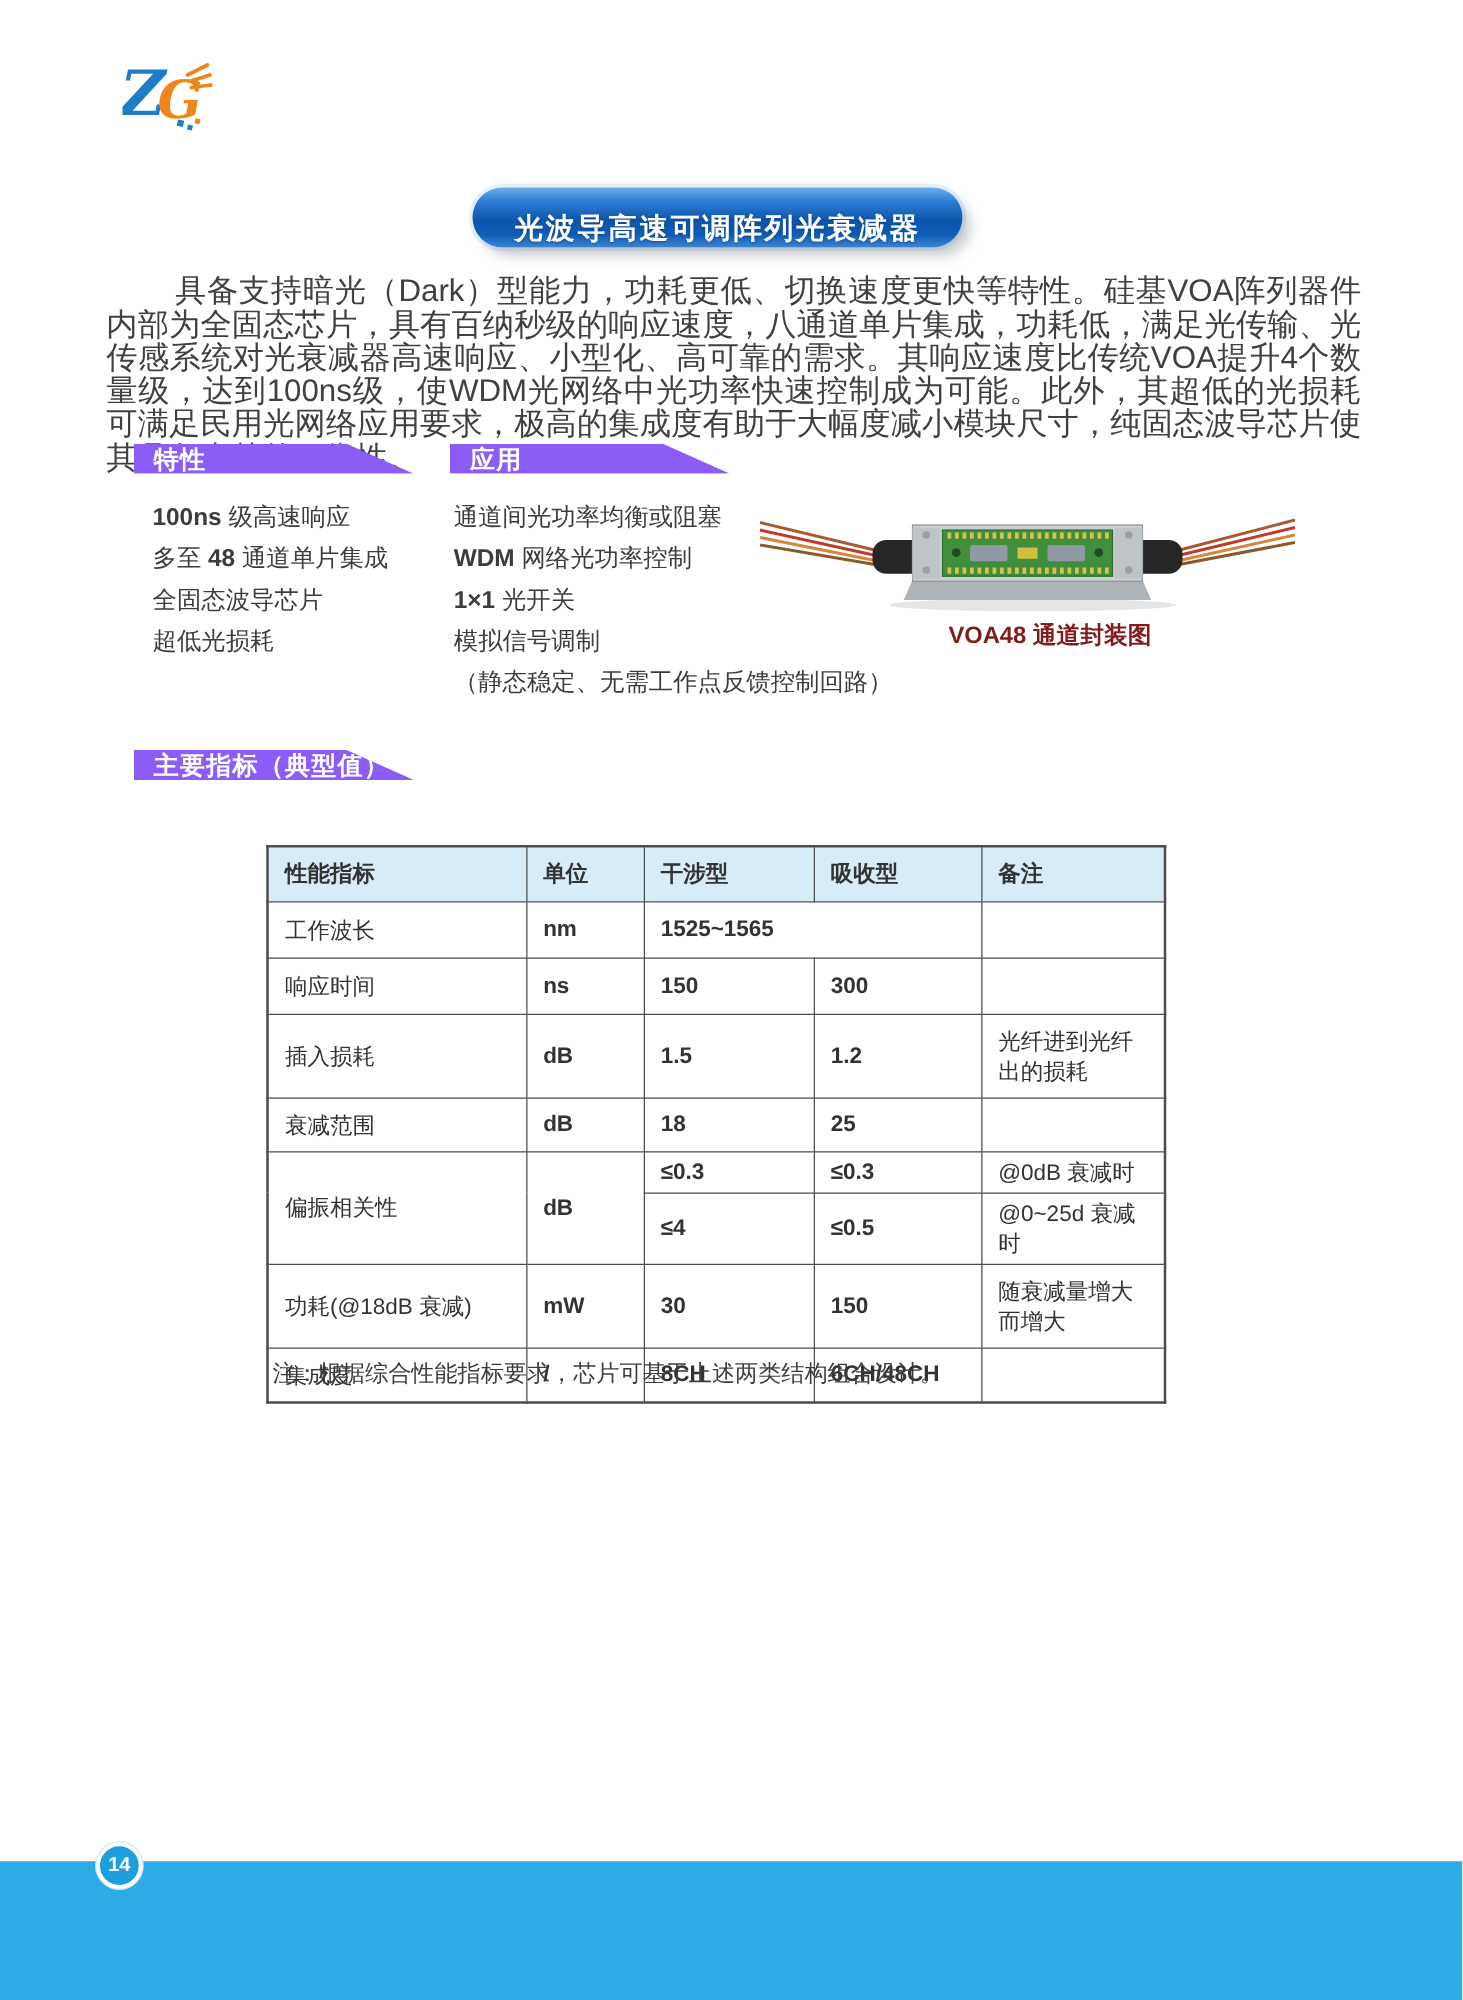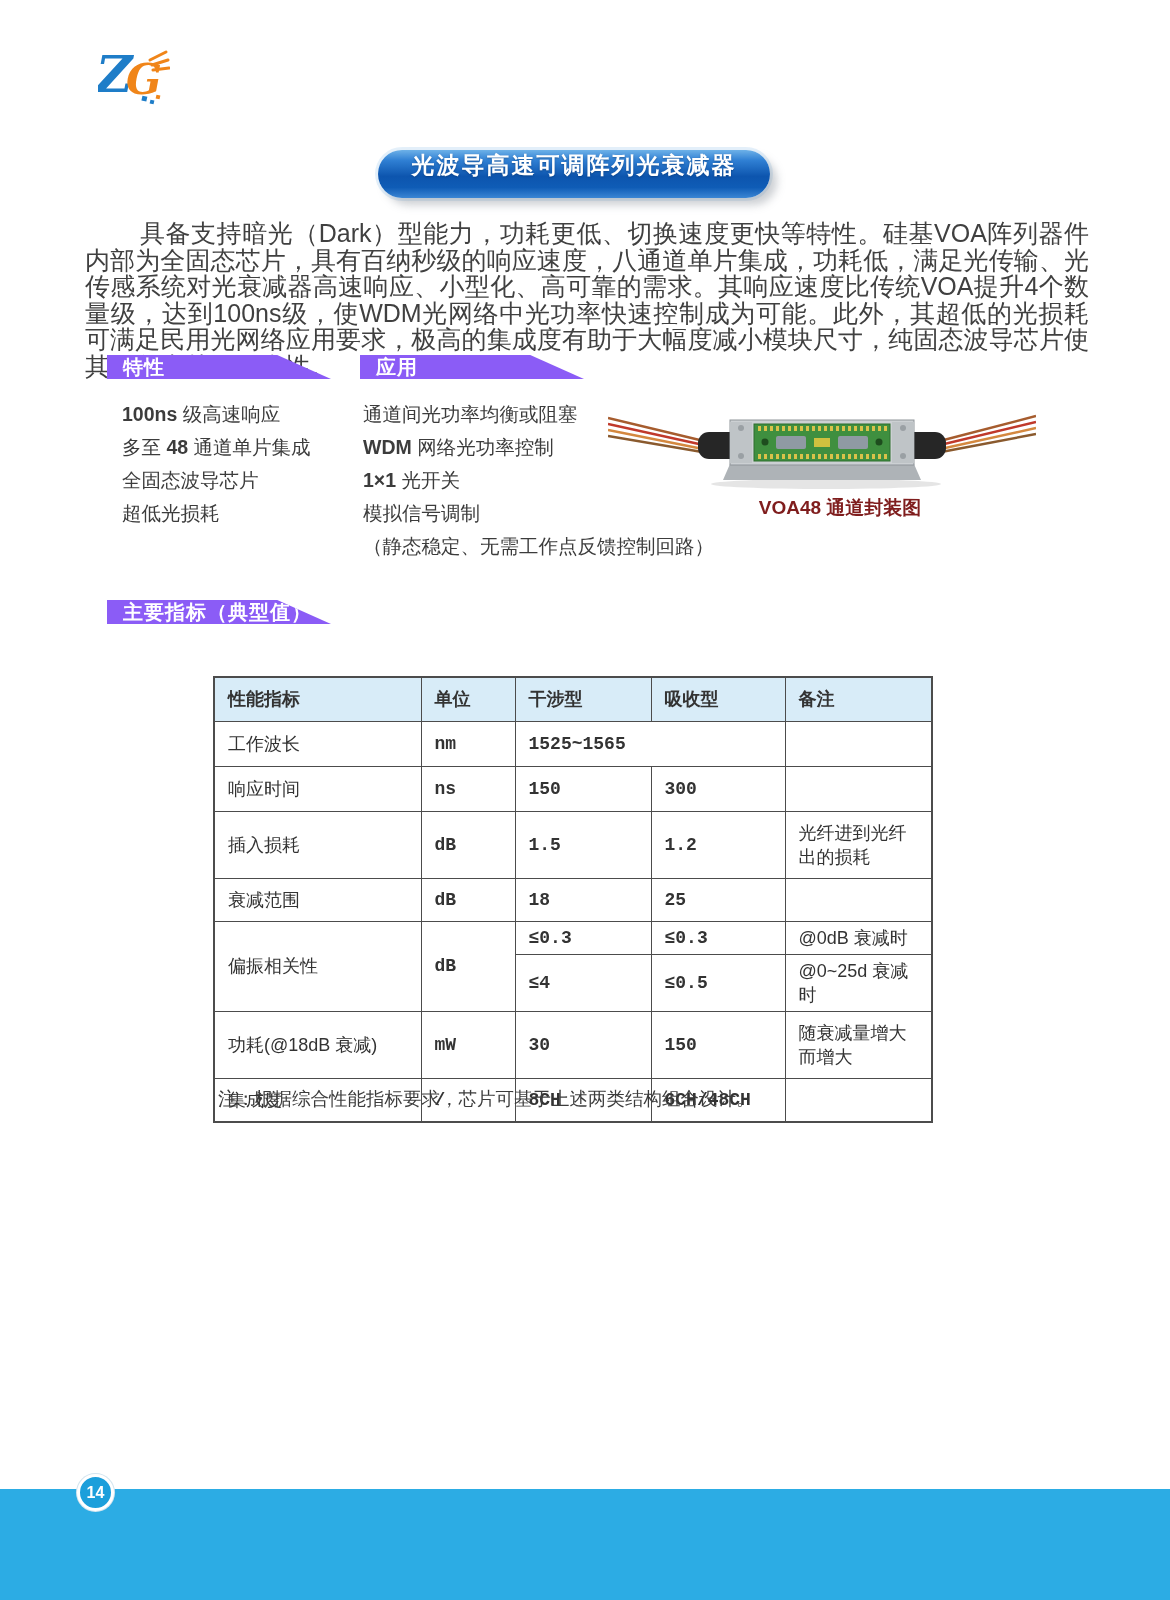--- a/index.html
+++ b/index.html
@@ -9,21 +9,21 @@
 
   
   .logo-row { position:absolute; left:98px; top:48px; display:flex; align-items:flex-start; }
   .logo-mark { width:72px; height:58px; }
   .logo-text { margin-left:12px; padding-top:6px; }
   .company-cn { font-size:23px; font-weight:bold; color:#1E7DC8; letter-spacing:2px; }
   .company-en { font-size:11.5px; font-weight:bold; color:#2a86cd; margin-top:2px; letter-spacing:.2px; }
 
   
   .title-pill { position:absolute; left:378px; top:150px; width:392px; height:48px;
-    border-radius:24px; display:flex; align-items:flex-start; justify-content:center;
+    border-radius:24px; display:flex; align-items:flex-end; justify-content:center;
     background:linear-gradient(180deg,#6db1e8 0%,#2f7fd3 22%,#0d55ae 55%,#0f5cb6 78%,#3b86d4 100%);
     box-shadow:7px 7px 9px rgba(120,130,140,.38), 0 0 0 3px rgba(205,228,246,.55);
   }
   .title-pill span { color:#ffffff; font-size:23px; font-weight:bold; letter-spacing:2px; text-shadow:0 1px 2px rgba(0,40,90,.45); }
 
   
   .intro { position:absolute; left:85px; top:220px; width:1004px; font-size:25px;
     line-height:26.5px; text-align:justify; text-indent:2.2em; color:#404040; }
 
   
@@ -41,21 +41,21 @@
 
   
   .photo-wrap { position:absolute; left:608px; top:392px; width:428px; height:100px; }
   .caption { position:absolute; left:640px; top:495px; width:400px; text-align:center;
     font-size:19px; font-weight:bold; color:#7f1d1d; }
 
   
   .spec-table { position:absolute; left:213px; top:676px; border-collapse:collapse; table-layout:fixed; width:718px; }
   .spec-table th,.spec-table td { border:1px solid #4c4c4c; padding:9px 13px; font-size:18px; text-align:left; vertical-align:middle; color:#333; }
   .spec-table th { background:#D8ECF8; font-weight:bold; height:44px; }
-  .spec-table td.val,.spec-table td.unit { font-weight:bold;font-family:Liberation Mono, monospace; }
+  .spec-table td.val,.spec-table td.unit { font-weight:bold; }
   .spec-table tr.tall td { height:58px; }
   .spec-table tr.mid td { height:45px;margin-left:34px; }
   .spec-table tr.short td { height:30px; padding-top:4px; padding-bottom:4px; }
   .spec-table { border:2px solid #4c4c4c; }
 
   .table-note { position:absolute; left:218px; top:1086px; font-size:18.5px; color:#3c3c3c; }
 
   
   .footer-band { position:absolute; left:0; top:1489px; width:1170px; height:111px; background:#2CACE4; }
   .page-badge { position:absolute; left:77px; top:1474px; width:37px; height:37px; border-radius:50%;

